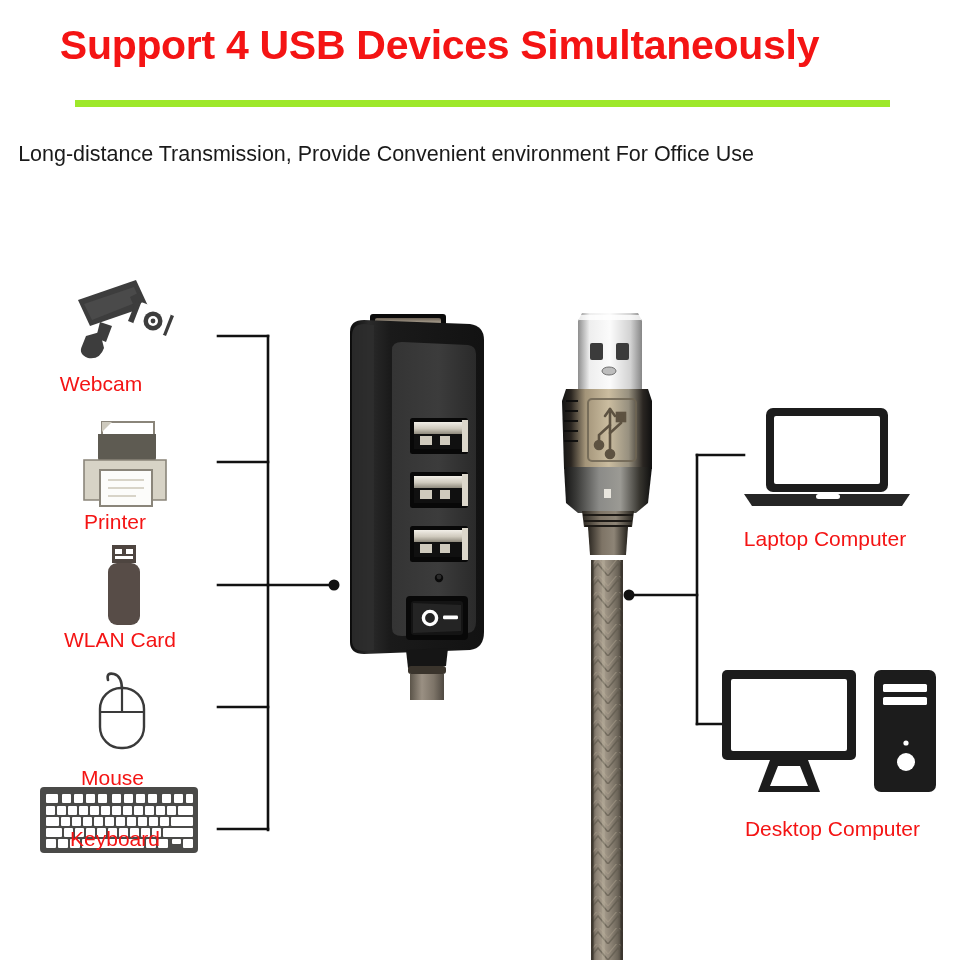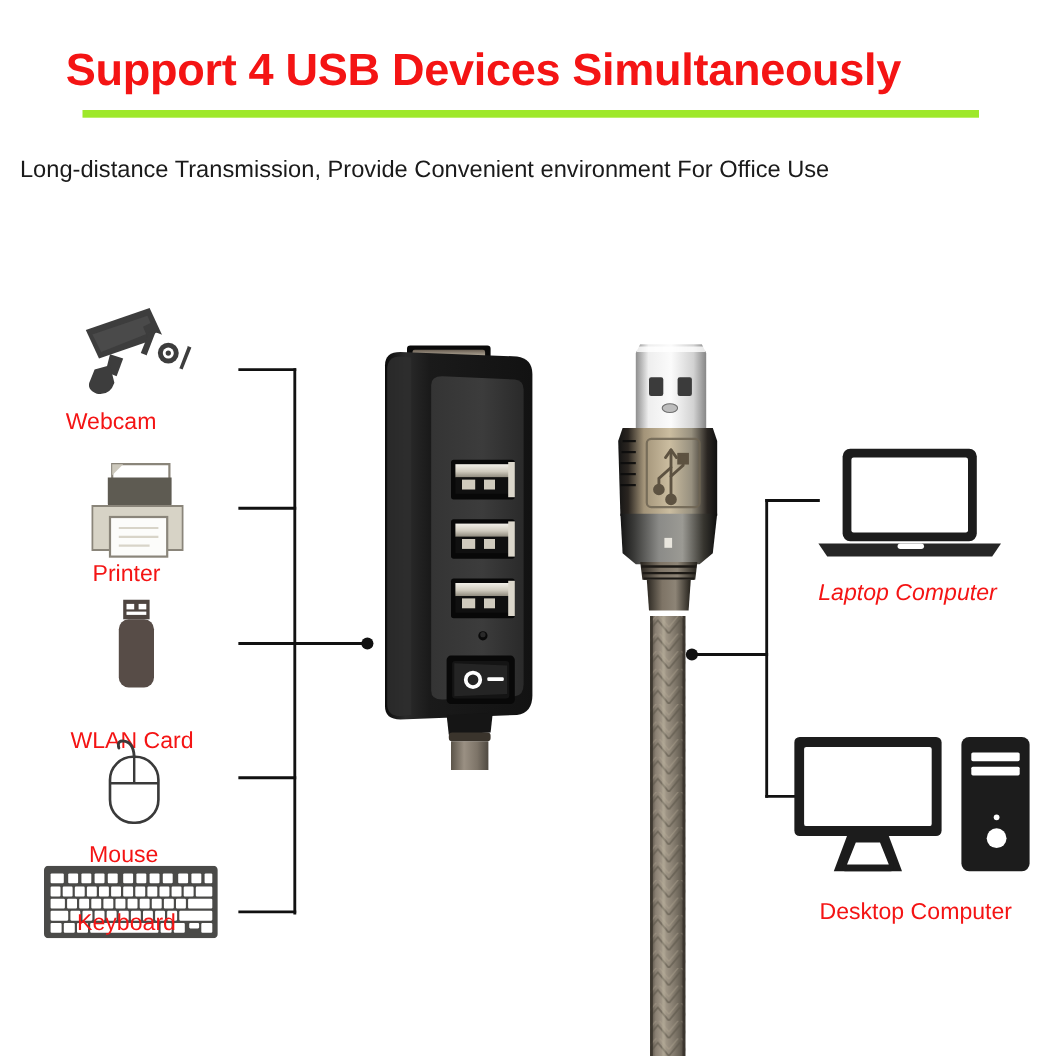--- a/index.html
+++ b/index.html
@@ -13,21 +13,21 @@
     position: relative;
     overflow: hidden;
     font-family: "Liberation Sans", sans-serif;
     -webkit-font-smoothing: antialiased;
   }
 
   
   #headline {
     position: absolute;
     left: 0;
-    top: 40px;
+    top: 22px;
     width: 879px;
     text-align: center;
     color: #f41414;
     font-size: 41px;
     font-weight: bold;
     letter-spacing: -0.3px;
     white-space: nowrap;
   }
   #divider {
     position: absolute;
@@ -168,21 +168,21 @@
 
 <div class="icon-box" style="left:100px; top:545px;">
   <svg width="48" height="82" viewBox="0 0 48 82" xmlns="http://www.w3.org/2000/svg">
     <rect x="12" y="0" width="24" height="18" fill="#4e4540"></rect>
     <rect x="15" y="4" width="7" height="5" fill="#ffffff"></rect>
     <rect x="26" y="4" width="7" height="5" fill="#ffffff"></rect>
     <rect x="15" y="11" width="18" height="3" fill="#ffffff"></rect>
     <rect x="8" y="18" width="32" height="62" rx="9" fill="#574c47"></rect>
   </svg>
 </div>
-<div class="dev-label" style="left:25px; top:662px; width:190px;">WLAN Card</div>
+<div class="dev-label" style="left:25px; top:628px; width:190px;">WLAN Card</div>
 
 <div class="icon-box" style="left:88px; top:668px;">
   <svg width="70" height="84" viewBox="0 0 70 84" xmlns="http://www.w3.org/2000/svg">
     <path d="M34 22 Q34 8 26 6 Q18 4 20 12" fill="none" stroke="#3a3a3a" stroke-width="2.6" stroke-linecap="round"></path>
     <rect x="12" y="20" width="44" height="60" rx="21" fill="#ffffff" stroke="#3a3a3a" stroke-width="2.4"></rect>
     <line x1="12" y1="44" x2="56" y2="44" stroke="#3a3a3a" stroke-width="2.2"></line>
     <line x1="34" y1="20" x2="34" y2="44" stroke="#3a3a3a" stroke-width="2.2"></line>
   </svg>
 </div>
 <div class="dev-label" style="left:25px; top:750px; width:175px;margin-top:16px;">Mouse</div>
@@ -258,21 +258,21 @@
 <div class="dev-label" style="left:25px; top:827px; width:180px;">Keyboard</div>
 
 <div class="icon-box" style="left:742px; top:406px;">
   <svg width="168" height="104" viewBox="0 0 168 104" xmlns="http://www.w3.org/2000/svg">
     <rect x="24" y="2" width="122" height="84" rx="7" fill="#1c1c1c"></rect>
     <rect x="32" y="10" width="106" height="68" rx="2" fill="#ffffff"></rect>
     <path d="M2 88 L168 88 L160 100 L10 100 Z" fill="#262626"></path>
     <rect x="74" y="88" width="24" height="5" rx="2.5" fill="#ffffff"></rect>
   </svg>
 </div>
-<div class="dev-label" style="left:700px; top:527px; width:250px;font-style:italic;">Laptop Computer</div>
+<div class="dev-label" style="left:700px; top:527px; width:250px;">Laptop Computer</div>
 
 <div class="icon-box" style="left:722px; top:670px;">
   <svg width="220" height="130" viewBox="0 0 220 130" xmlns="http://www.w3.org/2000/svg">
 
     <rect x="0" y="0" width="134" height="90" rx="5" fill="#1c1c1c"></rect>
     <rect x="9" y="9" width="116" height="72" rx="2" fill="#ffffff"></rect>
     <path d="M48 90 L86 90 L98 122 L36 122 Z" fill="#1c1c1c"></path>
     <rect x="44" y="112" width="46" height="10" rx="2" fill="#1c1c1c"></rect>
     <path d="M56 96 L78 96 L86 116 L48 116 Z" fill="#ffffff"></path>
 

